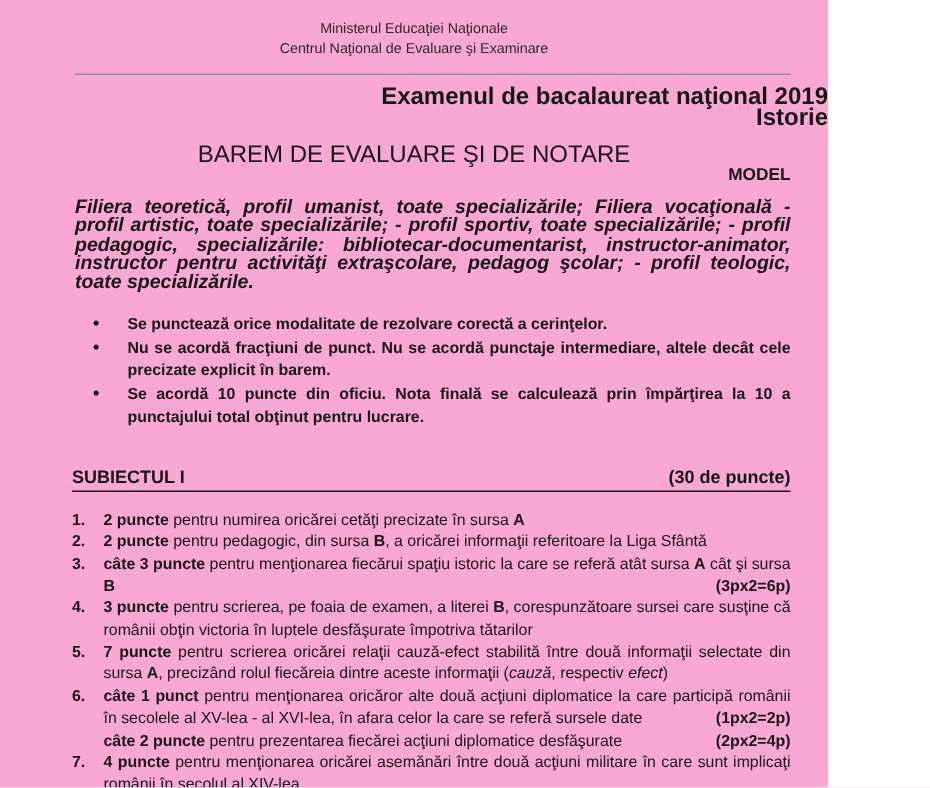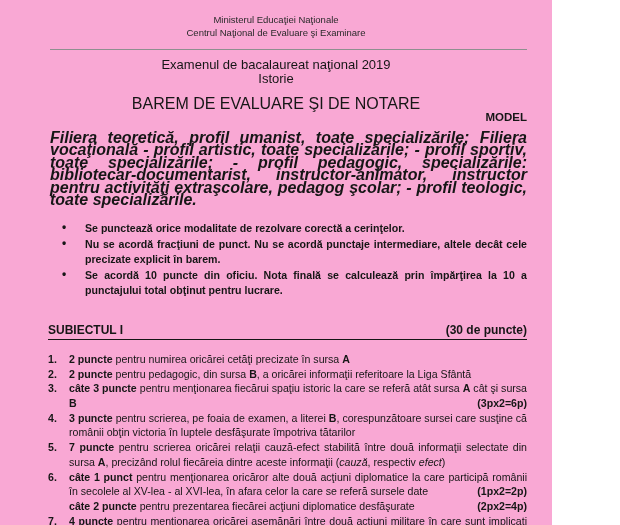--- a/index.html
+++ b/index.html
@@ -7,27 +7,27 @@
     position:relative;
     width:552px;height:525px;
     background:#f9a8d4;
     color:#161616;
     font-family:"Liberation Sans", sans-serif;
     overflow:hidden;
     box-sizing:border-box;
   }
   .ministry{margin-top:13px;text-align:center;font-size:9.5px;line-height:13px;color:#2a2a2a;}
   .divider{margin:10px 25px 0 50px;border:none;border-top:1.5px solid #8f8f8f;height:0;}
-  .exam-title{margin-top:8px;text-align:center;font-weight:normal;font-size:13px;line-height:13.5px;}
+  .exam-title{margin-top:8px;text-align:right;font-weight:bold;font-size:16px;line-height:13.5px;}
   .barem-title{margin-top:12px;text-align:center;font-weight:normal;font-size:16px;line-height:13px;}
   .model{margin:1px 25px 0 0;text-align:right;font-weight:bold;font-size:11.5px;line-height:13px;}
   .filiera{
     margin:8px 25px 0 50px;
     font-weight:bold;font-style:italic;
-    font-size:16px;line-height:12.4px;
+    font-size:13px;line-height:12.4px;
     text-align:justify;
   }
   .notes{margin:15px 25px 0 50px;font-weight:bold;font-size:10.6px;line-height:15.5px;}
   .note{position:relative;padding-left:35px;text-align:justify;}
   .note .dot{position:absolute;left:12px;top:-1px;font-size:12px;}
   .sub-heading{
     margin:25px 25px 0 48px;
     display:flex;justify-content:space-between;align-items:flex-end;
     font-weight:bold;font-size:12px;line-height:13px;
     border-bottom:1.6px solid #151515;padding-bottom:2px;

